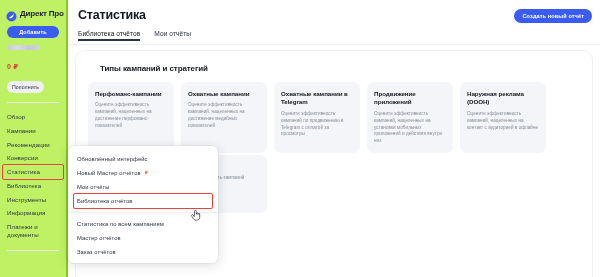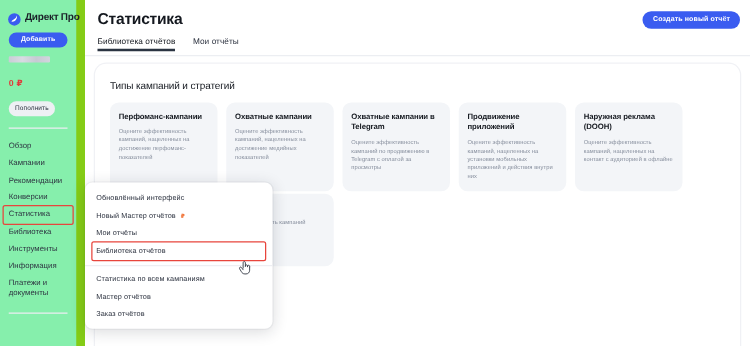--- a/index.html
+++ b/index.html
@@ -9,22 +9,22 @@
     background:#ffffff;
     overflow:hidden;
     position:relative;
     -webkit-font-smoothing:antialiased;
   }
   #app{position:relative;width:600px;height:277px;background:#ffffff;}
 
   
   .sidebar{
     position:absolute;left:0;top:0;width:68px;height:277px;
-    background:#86efac;
-    border-right:7px solid #84cc16;
+    background:#bef264;
+    border-right:2px solid #84cc16;
     box-sizing:border-box;
   }
   .logo-row{display:flex;align-items:center;gap:3px;padding:8px 0 0 6px;}
   .logo-mark{width:11px;height:11px;flex:none;position:relative;}
   .logo-text{font-size:8px;font-weight:700;color:#1b2028;letter-spacing:-.2px;white-space:nowrap;}
   .add-btn{
     margin:7px 7px 0 7px;height:12px;border-radius:6px;
     background:#3a5cf0;color:#fff;font-size:5.5px;font-weight:600;
     display:flex;align-items:center;justify-content:center;
     letter-spacing:.1px;
@@ -80,22 +80,22 @@
   .tabs-underline{
     position:absolute;left:0;right:0;top:44px;height:1px;background:#eceef2;
   }
 
   .panel{
     position:absolute;left:8px;top:51px;right:8px;bottom:-40px;
     background:#ffffff;border-radius:9px;
     box-shadow:0 0 0 1px #f0f1f5;
   }
   .panel-title{
-    position:absolute;left:12px;top:13px;
-    font-size:8px;font-weight:400;color:#14181f;letter-spacing:-.1px;
+    position:absolute;left:24px;top:13px;
+    font-size:8px;font-weight:700;color:#14181f;letter-spacing:-.1px;
   }
 
   .cards{
     position:absolute;left:12px;top:31px;right:10px;
     display:flex;gap:7px;
   }
   .card{
     width:86px;flex:none;
     background:#f3f5f8;border-radius:7px;
     padding:8px 7px;box-sizing:border-box;

